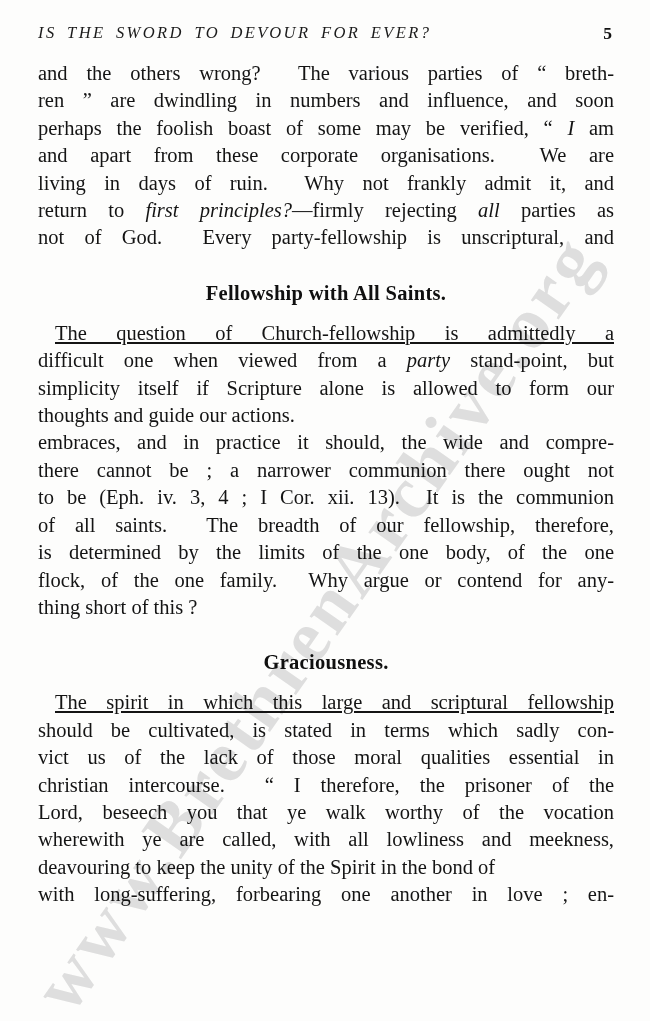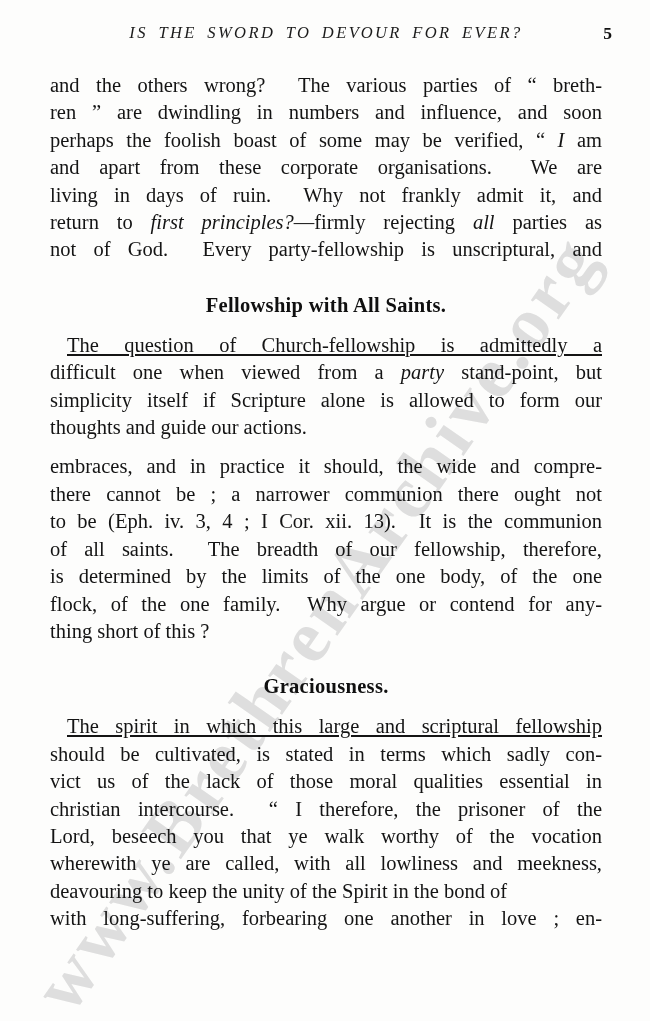--- a/index.html
+++ b/index.html
@@ -23,32 +23,32 @@
     white-space:nowrap;
     color:#d7d7d7;
     opacity:0.8;
     z-index:0;
     pointer-events:none;
   }
   .header{
     position:absolute;top:23px;left:38px;width:576px;height:26px;z-index:1;
   }
   .running-title{
-    display:block;text-align:center;
+    display:block;text-align:left;
     font-style:italic;font-size:16.5px;letter-spacing:2.4px;word-spacing:4px;
     color:#1b1b1b;
   }
   .page-number{
     position:absolute;right:2px;top:0;
     font-weight:bold;font-size:17.5px;font-style:normal;color:#111;
   }
   .content{
     position:absolute;top:60px;left:38px;width:576px;z-index:1;
   }
-  .para{margin:12px;padding:0;}
+  .para{margin:0;padding:0;}
   .line{
     font-size:20.5px;
     line-height:27.4px;
     color:#141414;
     text-align:justify;
     text-align-last:justify;
     white-space:pre-wrap;
   }
   .line.last{text-align-last:left;}
   .line.indent{text-indent:17px;text-decoration:underline;}

